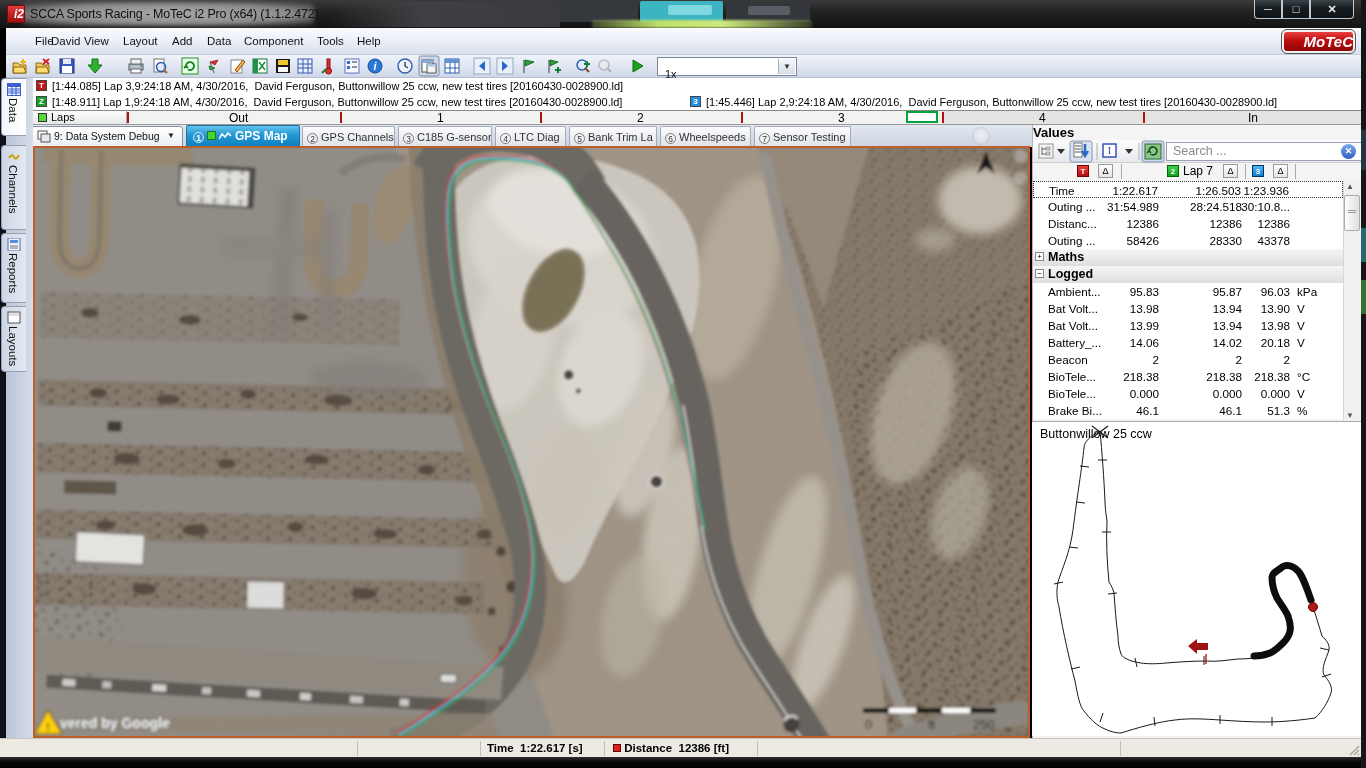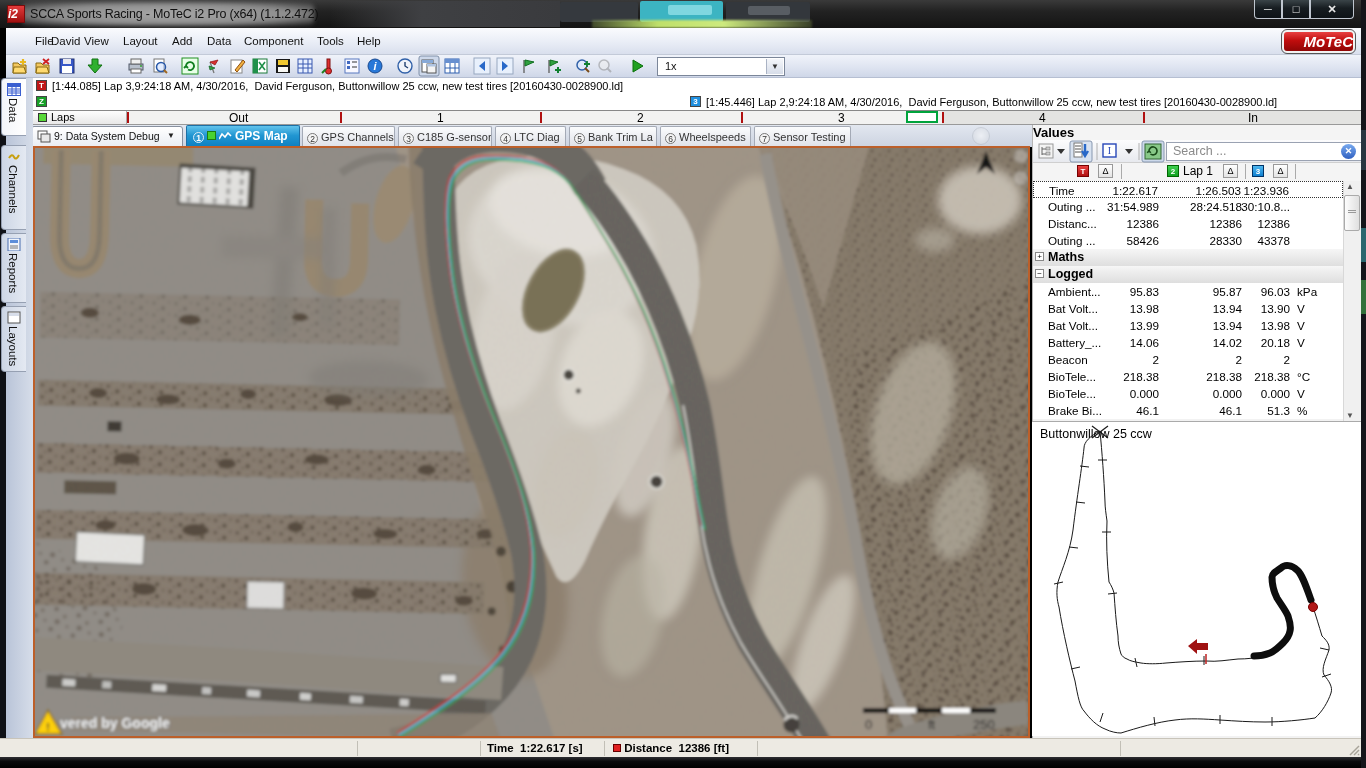--- a/index.html
+++ b/index.html
@@ -3,33 +3,33 @@
 <meta charset="utf-8">
 <style>
 * { margin:0; padding:0; box-sizing:border-box; }
 html,body { width:1366px; height:768px; overflow:hidden; background:#000; }
 body { font-family:"Liberation Sans", sans-serif; position:relative; }
 .abs { position:absolute; }
 
 #titlebar { left:0; top:0; width:1366px; height:28px; background:linear-gradient(#3a3a3a,#222 40%,#141414); overflow:hidden; }
 #titleblob { left:22px; top:2px; width:292px; height:24px; background:radial-gradient(ellipse at 50% 50%, #a8a8a8 0%, #8e8e8e 60%, rgba(80,80,80,0)); border-radius:6px; filter:blur(2px); }
 #titletext { left:30px; top:7px; font-size:12.5px; letter-spacing:-0.2px; color:#101010; white-space:nowrap; }
-#i2icon { left:7px; top:5px; width:18px; height:18px; background:linear-gradient(#e23b3b,#a01010); border:1px solid #7a0c0c; color:#fff; font-weight:bold; font-style:italic; font-size:12px; text-align:left; line-height:16px; }
+#i2icon { left:7px; top:5px; width:18px; height:18px; background:linear-gradient(#e23b3b,#a01010); border:1px solid #7a0c0c; color:#fff; font-weight:bold; font-style:italic; font-size:12px; text-align:right; line-height:16px; }
 .frag { position:absolute; }
 #winbtns { right:12px; top:0; height:20px; display:flex; }
 .wbtn { width:28px; height:19px; border:1px solid #bfc6cf; border-top:none; background:linear-gradient(#3a4448,#171d21 45%,#0e1317); color:#e8e8e8; font-size:11px; text-align:center; line-height:18px; font-weight:bold; }
 .wbtn.first { border-radius:0 0 0 4px; }
 .wbtn.last { width:44px; border-radius:0 0 4px 0; }
 
 #menubar { left:6px; top:28px; width:1355px; height:27px; background:linear-gradient(#fafbfe,#e9edf6 55%,#d9dfed); border-bottom:1px solid #c3cad8; }
 .menuitem { position:absolute; top:7px; font-size:11.5px; color:#111; }
 #motec { left:1282px; top:30px; width:73px; height:23px; background:linear-gradient(#e84040 0%,#c00d0d 45%,#8f0606 100%); border:2px solid #f2f2f2; outline:1px solid #555; border-radius:5px; color:#fff; font-weight:bold; font-style:italic; font-size:15px; text-align:right; line-height:19px; letter-spacing:0px; }
 
 #toolbar { left:6px; top:55px; width:1355px; height:23px; background:linear-gradient(#f0f3fa,#dde3f0 60%,#cfd7e8); border-bottom:1px solid #b6bfd2; }
-#combo { left:651px; top:2px; width:128px; height:19px; background:#fff; border:1px solid #7b8699; font-size:11px; color:#111; padding:2px 0 0 7px; }
+#combo { left:651px; top:2px; width:140px; height:19px; background:#fff; border:1px solid #7b8699; font-size:11px; color:#111; padding:10px 0 0 7px; }
 #combo .arr { position:absolute; right:1px; top:1px; width:17px; height:15px; background:linear-gradient(#f4f6fa,#d7dde9); border-left:1px solid #aab3c4; text-align:center; font-size:8px; line-height:15px; color:#333; }
 
 .laprow { left:33px; width:1333px; height:16px; background:#fff; font-size:11px; color:#000; white-space:nowrap; }
 .lapicon { position:absolute; width:11px; height:11px; top:2px; border:1px solid #444; color:#fff; font-size:8px; line-height:10px; text-align:center; font-weight:bold; }
 
 #lapsbar { left:33px; top:110px; width:1333px; height:15px; background:#f2f2f1; border-top:1px solid #888; border-bottom:1px solid #999; font-size:11px; }
 #lapslabel { position:absolute; left:0; top:0; width:94px; height:13px; background:linear-gradient(#fdfdfd,#e8e8e8); border-right:1px solid #aaa; }
 .laptick { position:absolute; top:1px; width:2px; height:11px; background:#b01010; }
 .lapnum { position:absolute; top:0px; font-size:12px; color:#000; }
 #greensel { position:absolute; left:873px; top:0px; width:32px; height:12px; border:2px solid #00a33c; background:#fff; }
@@ -262,20 +262,21 @@
   </svg>
   <div class="abs" id="combo">1x<div class="arr">▼</div></div>
 </div>
 
 <div class="abs laprow" style="top:78px;">
   <div class="lapicon" style="left:3px;background:#c01818;">T</div>
   <span style="position:absolute;left:19px;top:2px;">[1:44.085] Lap 3,9:24:18 AM, 4/30/2016,&nbsp; David Ferguson, Buttonwillow 25 ccw, new test tires [20160430-0028900.ld]</span>
 </div>
 <div class="abs laprow" style="top:94px;">
   <div class="lapicon" style="left:3px;background:#18a028;">Z</div>
+  <span style="position:absolute;left:19px;top:2px;">[1:48.911] Lap 1,9:24:18 AM, 4/30/2016,&nbsp; David Ferguson, Buttonwillow 25 ccw, new test tires [20160430-0028900.ld]</span>
   <div class="lapicon" style="left:657px;background:#2090e0;">3</div>
   <span style="position:absolute;left:673px;top:2px;">[1:45.446] Lap 2,9:24:18 AM, 4/30/2016,&nbsp; David Ferguson, Buttonwillow 25 ccw, new test tires [20160430-0028900.ld]</span>
 </div>
 
 <div class="abs" id="lapsbar">
   <div class="lapsgrey" style="left:909px;width:424px;"></div>
   <div id="lapslabel">
       <span style="position:absolute;left:18px;top:0;">Laps</span>
       <span style="position:absolute;left:5px;top:2px;width:9px;height:9px;background:#58d838;border:1px solid #333;"></span>
     </div>
@@ -596,21 +597,21 @@
         </g>
     </svg>
     <div id="searchbox">Search ...</div>
     <div style="position:absolute;right:5px;top:4px;width:15px;height:15px;border-radius:8px;background:linear-gradient(#78aaf0,#3060c0);color:#fff;font-size:9px;font-weight:bold;text-align:center;line-height:15px;">✕</div>
   </div>
   <div id="valcols">
     <div style="position:absolute;left:44px;top:2px;width:12px;height:12px;background:linear-gradient(#e84040,#b01010);border:1px solid #700;color:#fff;font-size:8px;font-weight:bold;text-align:center;line-height:11px;">T</div>
     <div style="position:absolute;left:65px;top:1px;width:15px;height:14px;border:1px solid #999;background:linear-gradient(#fff,#e4e4e4);text-align:center;font-size:9px;line-height:13px;">Δ</div>
     <div style="position:absolute;left:88px;top:1px;width:1px;height:15px;background:#aaa;"></div>
     <div style="position:absolute;left:134px;top:2px;width:12px;height:12px;background:linear-gradient(#40d050,#10a020);border:1px solid #060;color:#fff;font-size:8px;font-weight:bold;text-align:center;line-height:11px;">2</div>
-    <div style="position:absolute;left:150px;top:1px;font-size:12px;color:#000;">Lap 1</div>
+    <div style="position:absolute;left:150px;top:1px;font-size:12px;color:#000;">Lap 7</div>
     <div style="position:absolute;left:190px;top:1px;width:15px;height:14px;border:1px solid #999;background:linear-gradient(#fff,#e4e4e4);text-align:center;font-size:9px;line-height:13px;">Δ</div>
     <div style="position:absolute;left:212px;top:1px;width:1px;height:15px;background:#aaa;"></div>
     <div style="position:absolute;left:219px;top:2px;width:12px;height:12px;background:linear-gradient(#50b8f0,#1080d0);border:1px solid #036;color:#fff;font-size:8px;font-weight:bold;text-align:center;line-height:11px;">3</div>
     <div style="position:absolute;left:240px;top:1px;width:15px;height:14px;border:1px solid #999;background:linear-gradient(#fff,#e4e4e4);text-align:center;font-size:9px;line-height:13px;">Δ</div>
     <div style="position:absolute;left:262px;top:1px;width:1px;height:15px;background:#aaa;"></div>
   </div>
   <div id="valrows">
     <div class="vrow" style="top:56px;border:1px dotted #333;">
         <span class="nm">Time</span>
         <span class="v1">1:22.617</span>

